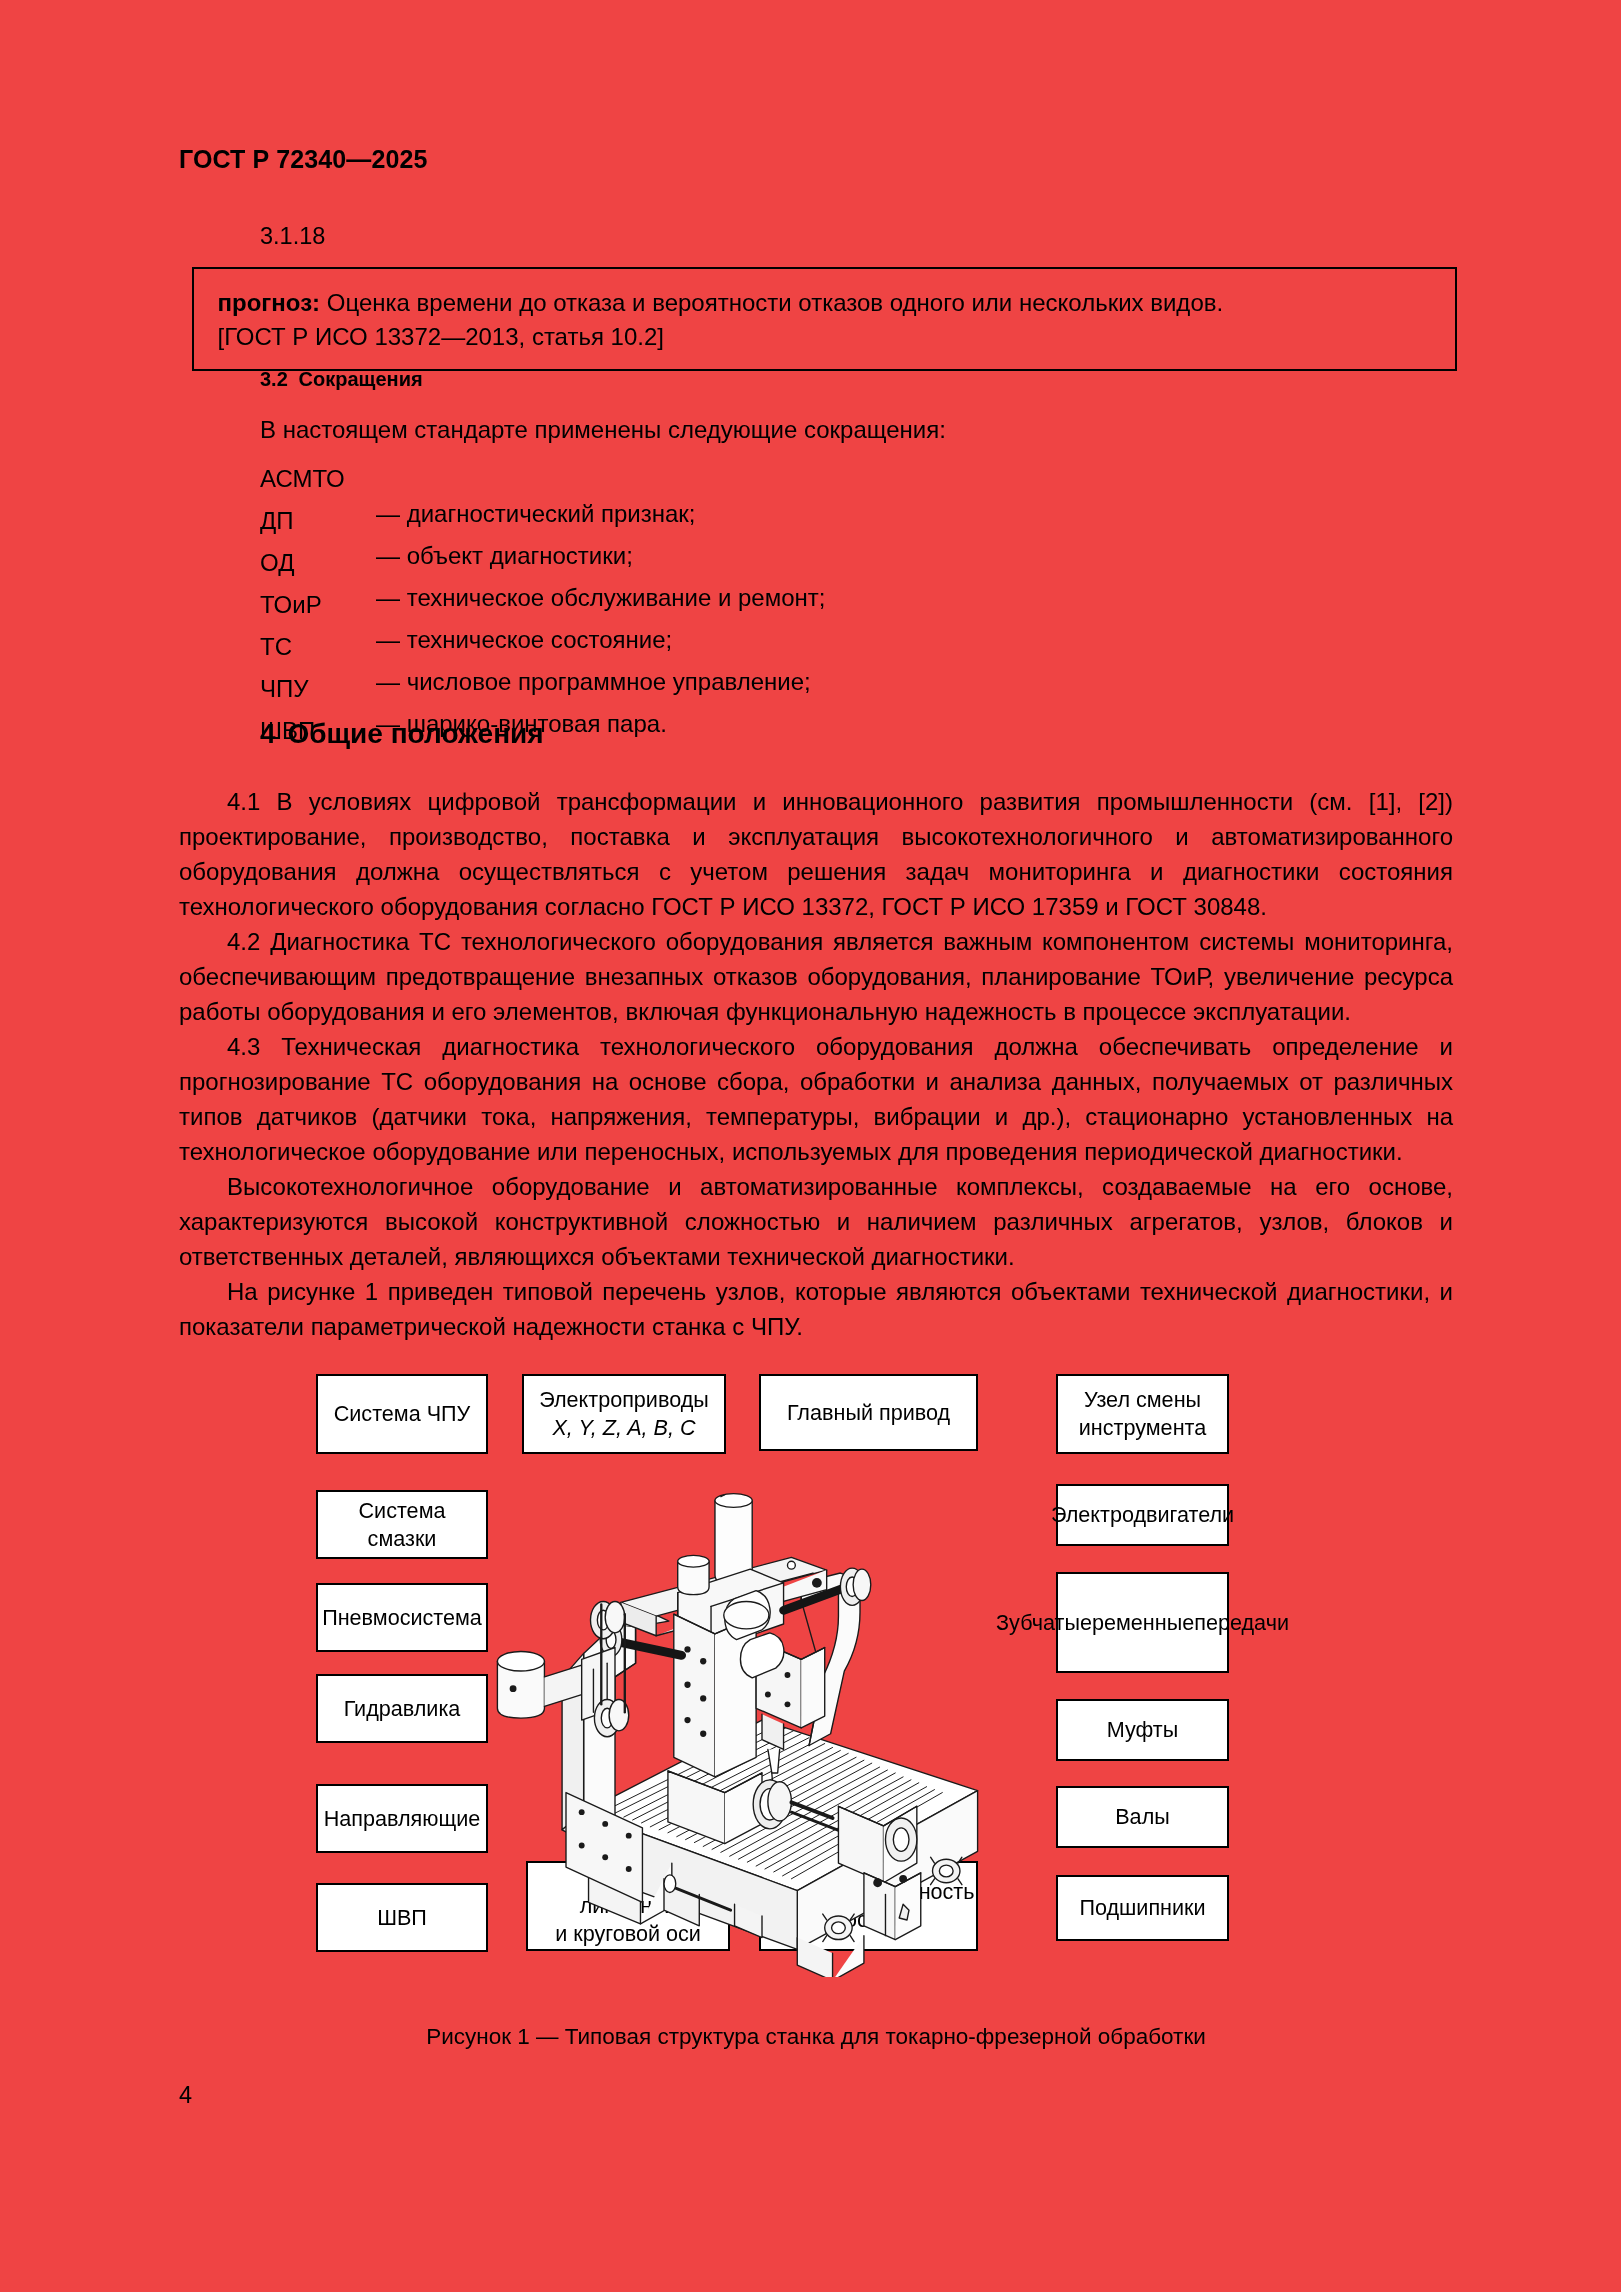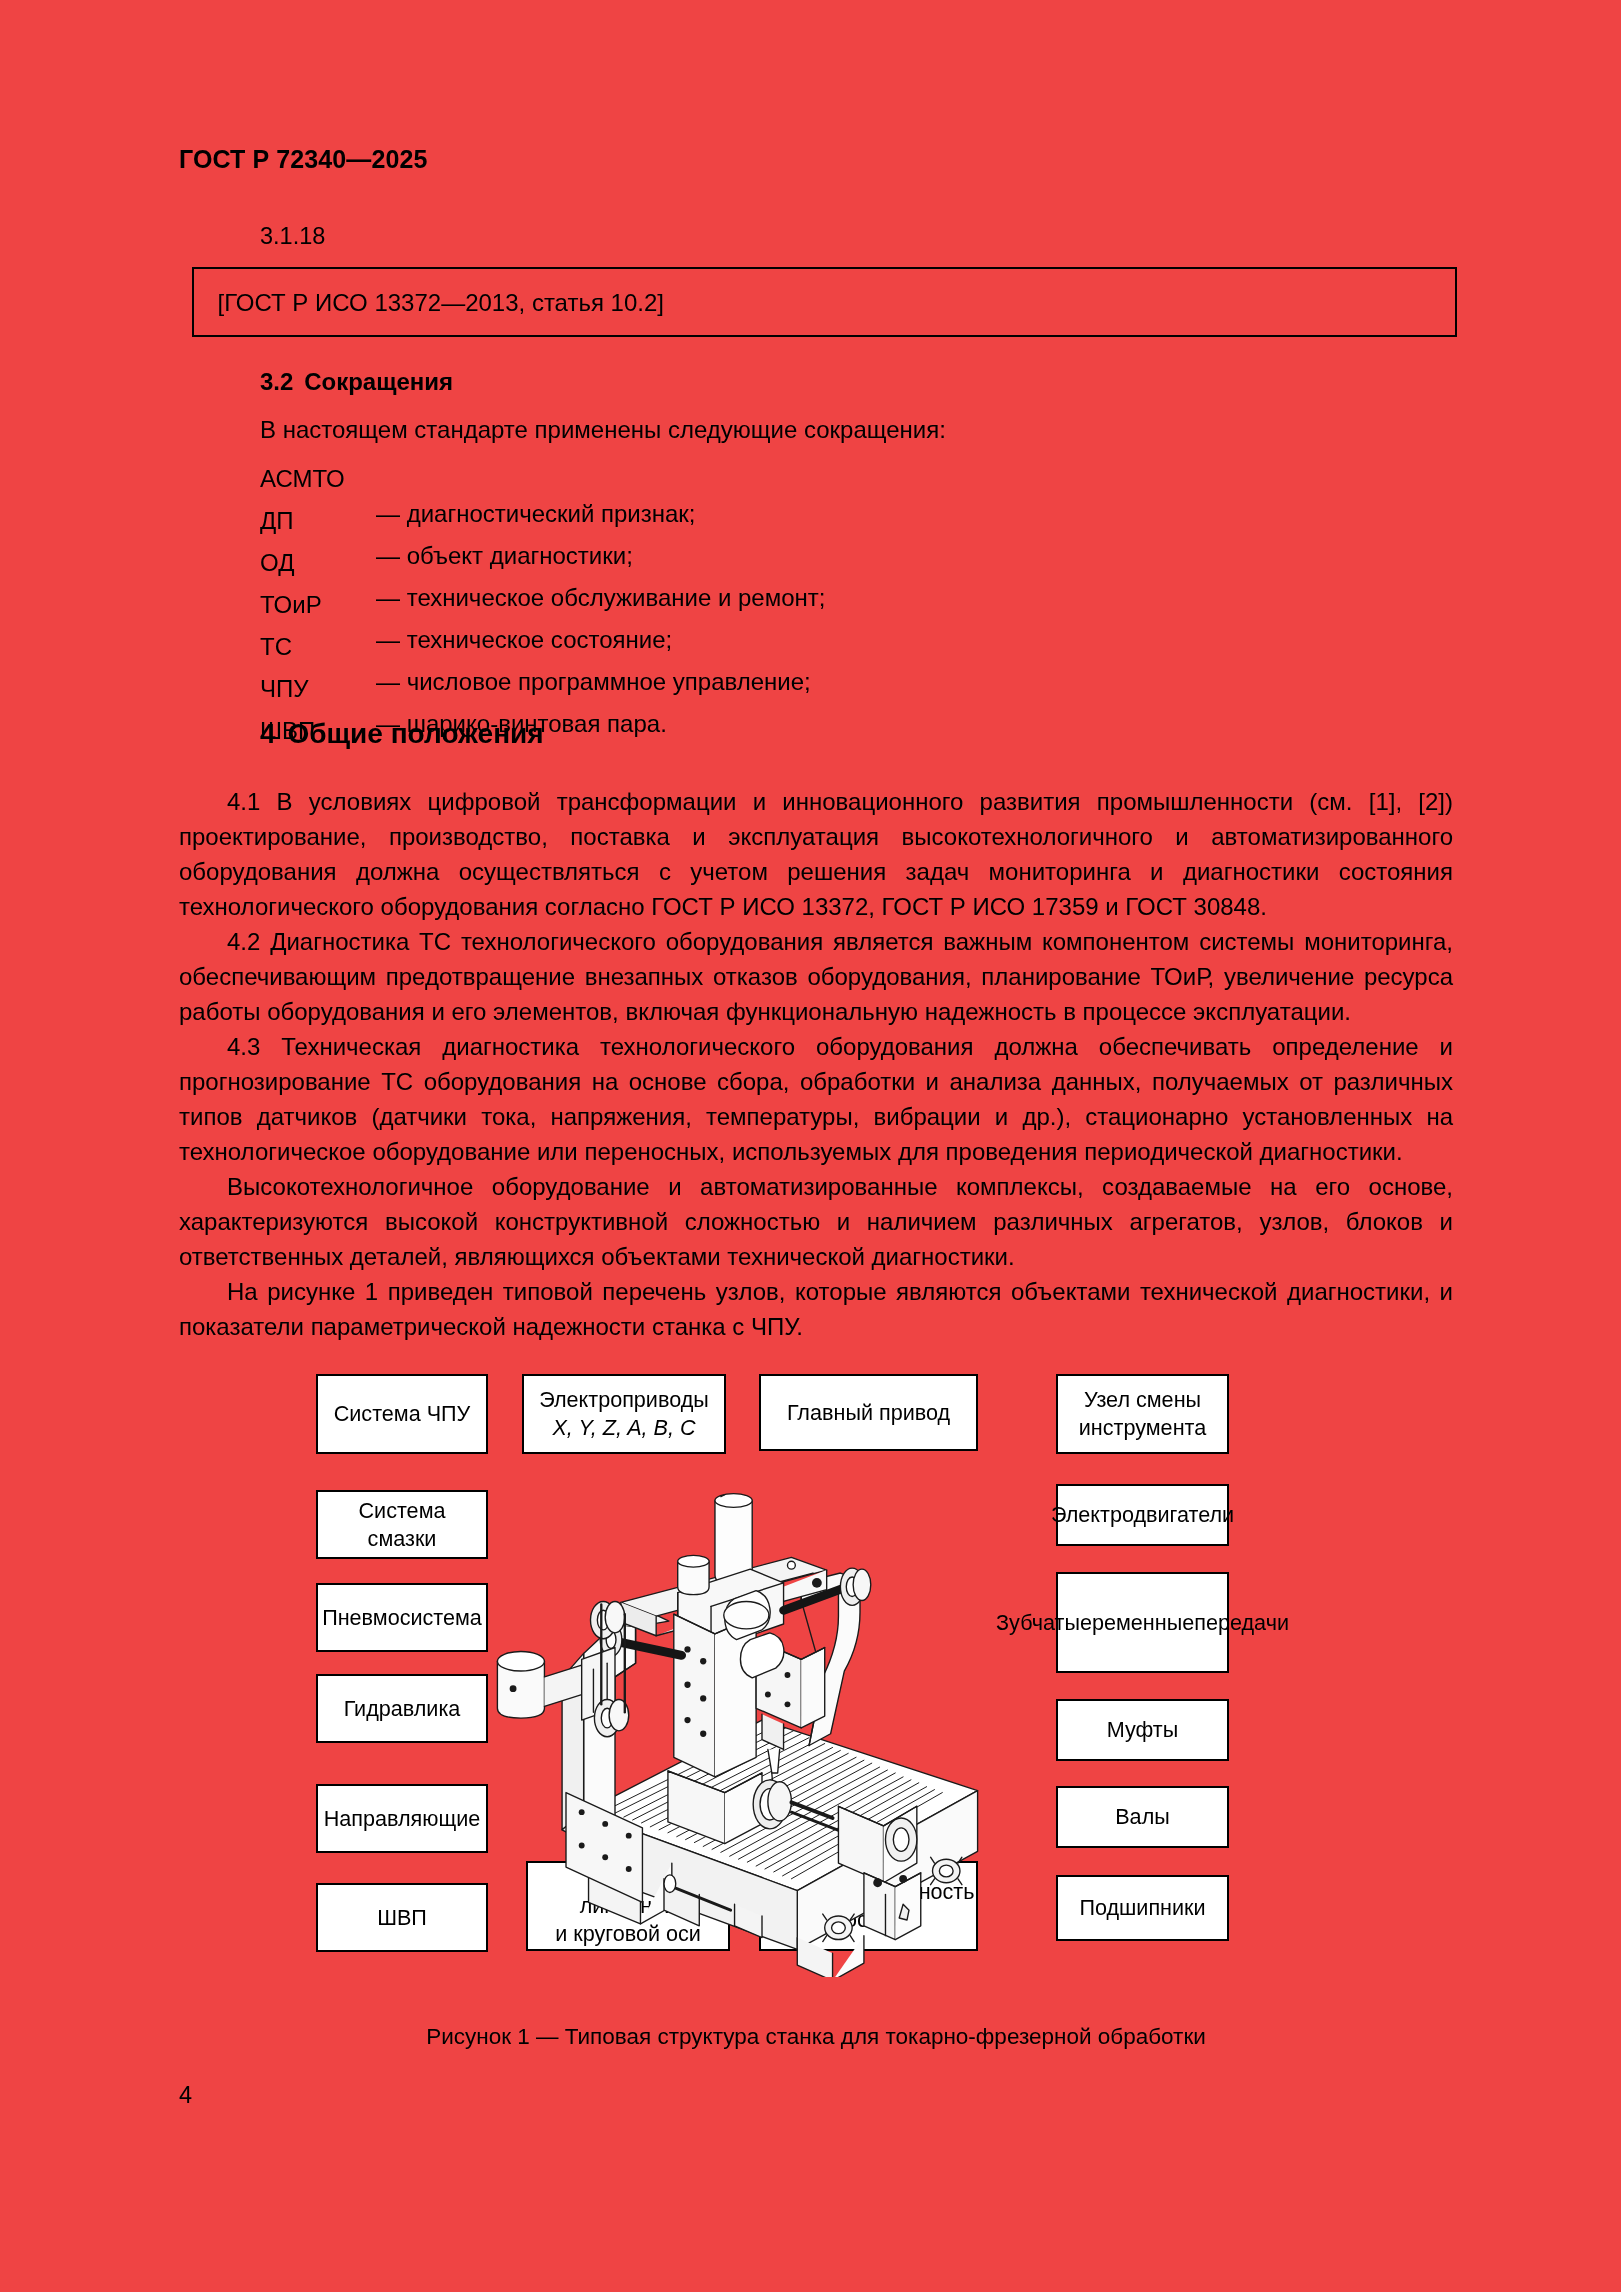--- a/index.html
+++ b/index.html
@@ -55,21 +55,21 @@
   }
   .term-name {
     font-weight: bold;
   }
 
   
   .sub-heading {
     position: absolute;
     left: 260px;
     top: 368px;
-    font-size: 24px;
+    font-size: 20px;
     font-weight: bold;
   }
   .sub-heading .num { margin-right: 10.8px; }
 
   
   .abbr-intro {
     position: absolute;
     left: 260px;
     top: 416px;
     font-size: 24px;
@@ -176,20 +176,24 @@
 </head>
 <body>
 
 <div class="page">
 
   <div class="doc-header">ГОСТ Р 72340—2025</div>
 
   <div class="clause-number">3.1.18</div>
 
   <div class="term-box">
+    <div class="term-line">
+      <span class="term-name">прогноз:</span>
+      <span>Оценка времени до отказа и вероятности отказов одного или нескольких видов.</span>
+    </div>
     <div class="term-line">[ГОСТ Р ИСО 13372—2013, статья 10.2]</div>
   </div>
 
   <div class="sub-heading">
     <span class="num">3.2</span><span>Сокращения</span>
   </div>
 
   <div class="abbr-intro">В настоящем стандарте применены следующие сокращения:</div>
 
   <div class="abbr-list">

